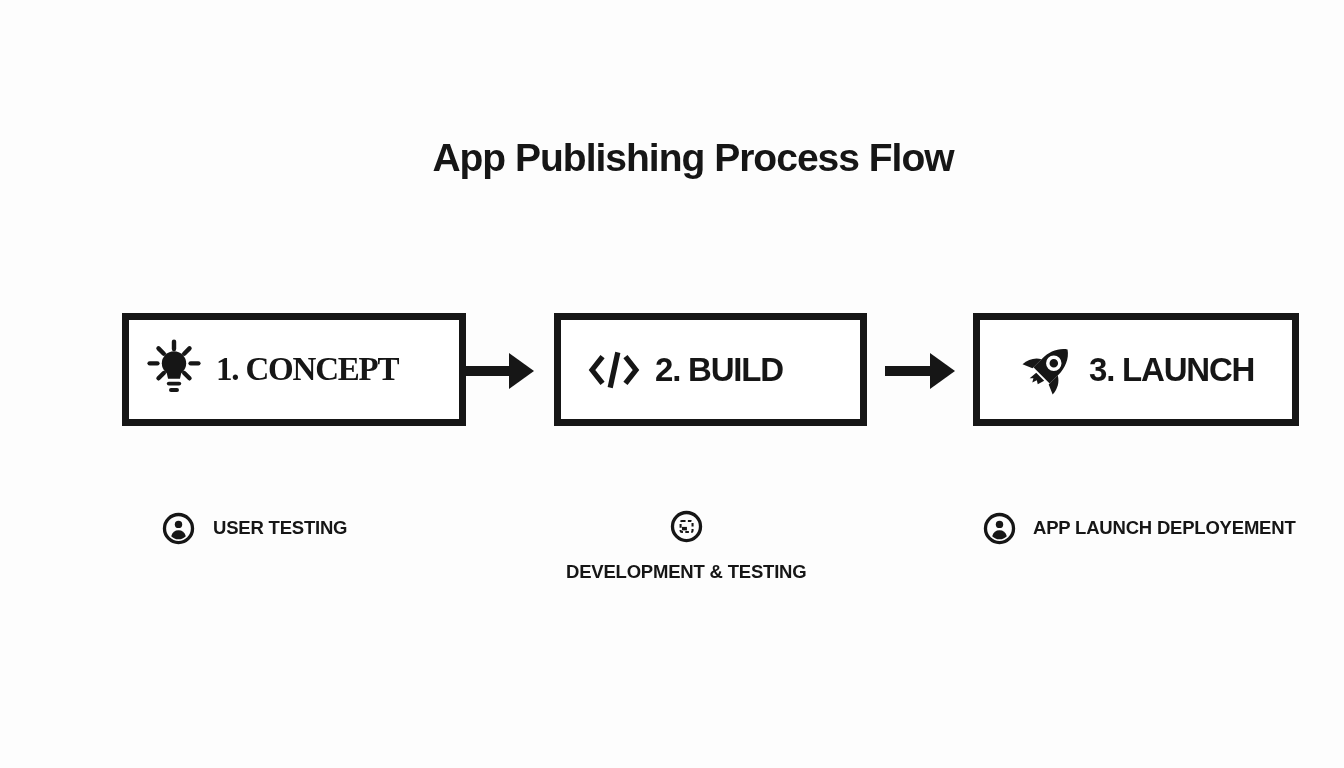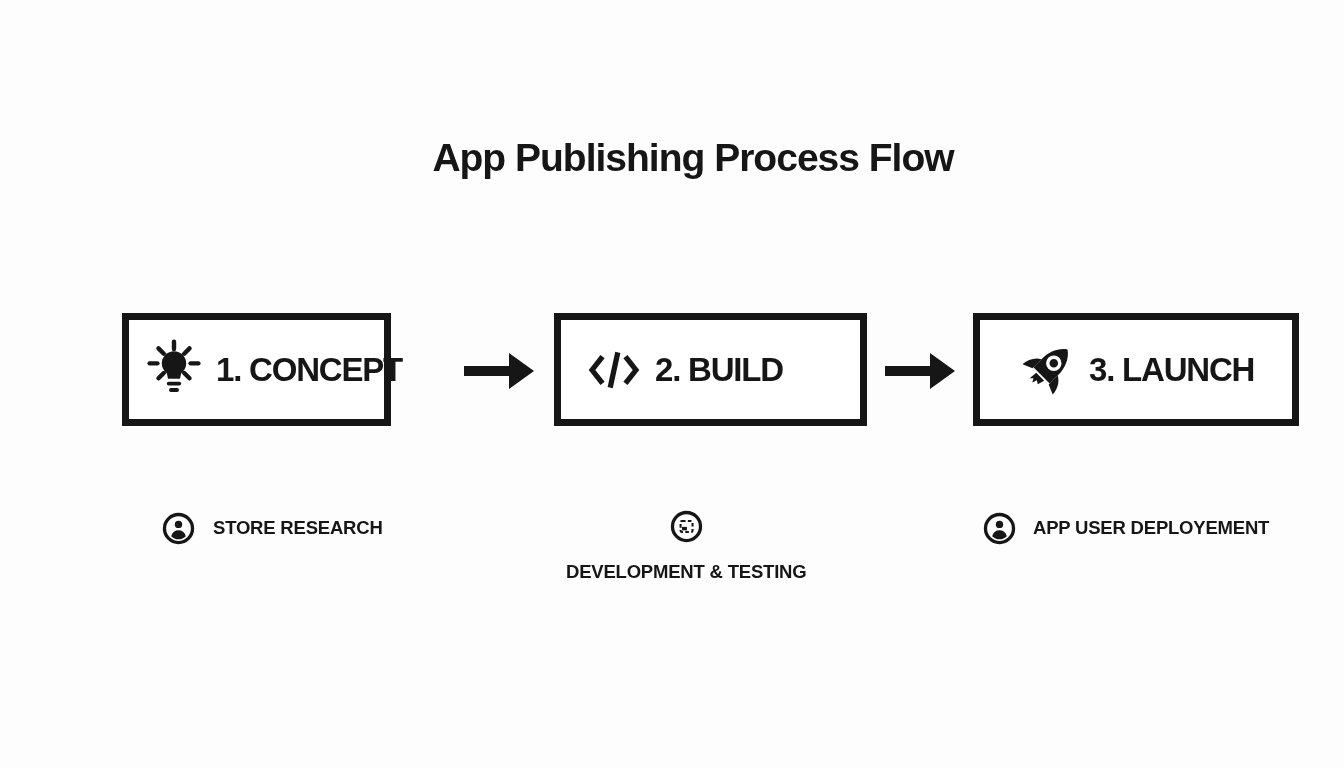--- a/index.html
+++ b/index.html
@@ -36,21 +36,21 @@
   }
   .step-box {
     position: absolute;
     top: 313px;
     height: 113px;
     background: var(--box-fill);
     border: 7px solid var(--ink);
     display: flex;
     align-items: center;
   }
-  .step-box.box-1 { left: 85px;  width: 269px; padding-left: 18px; gap: 15px; }
+  .step-box.box-1 { left: 85px;  width: 344px; padding-left: 18px; gap: 15px; font-family: Liberation Serif, serif; }
   .step-box.box-2 { left: 517px; width: 313px; padding-left: 24px; gap: 12px; }
   .step-box.box-3 { left: 936px; width: 326px; padding-left: 35px; gap: 10px; text-align: right; }
   .step-label {
     font-size: 33px;
     font-weight: 700;
     letter-spacing: -1.2px;
     white-space: nowrap;
     color: var(--ink);
   }
   .arrow {
@@ -151,21 +151,21 @@
   </div>
 
   <div class="sub-item sub-1">
     <span class="icon">
       <svg width="33" height="33" viewBox="0 0 24 24" fill="none">
         <circle cx="12" cy="12" r="10.2" stroke="currentColor" stroke-width="2.4"></circle>
         <circle cx="12" cy="9" r="2.7" fill="currentColor"></circle>
         <path d="M6.7 17.6 C7.5 14.7 9.4 13.3 12 13.3 C14.6 13.3 16.5 14.7 17.3 17.6 C15.9 19.1 14.1 19.9 12 19.9 C9.9 19.9 8.1 19.1 6.7 17.6 Z" fill="currentColor"></path>
       </svg>
     </span>
-    <span class="sub-label">STORE RESEARCH</span>
+    <span class="sub-label">USER TESTING</span>
   </div>
 
   <div class="sub-item sub-2">
     <span class="icon">
       <svg width="33" height="33" viewBox="0 0 24 24" fill="none">
         <circle cx="12" cy="12" r="10.2" stroke="currentColor" stroke-width="2.4"></circle>
         <rect x="7.7" y="8" width="8.7" height="8" rx="1" stroke="currentColor" stroke-width="1.5" stroke-dasharray="2.6 1.7"></rect>
         <rect x="8.7" y="12.3" width="3.6" height="2.5" fill="currentColor"></rect>
       </svg>
     </span>
@@ -173,16 +173,16 @@
   </div>
 
   <div class="sub-item sub-3">
     <span class="icon">
       <svg width="33" height="33" viewBox="0 0 24 24" fill="none">
         <circle cx="12" cy="12" r="10.2" stroke="currentColor" stroke-width="2.4"></circle>
         <circle cx="12" cy="9" r="2.7" fill="currentColor"></circle>
         <path d="M6.7 17.6 C7.5 14.7 9.4 13.3 12 13.3 C14.6 13.3 16.5 14.7 17.3 17.6 C15.9 19.1 14.1 19.9 12 19.9 C9.9 19.9 8.1 19.1 6.7 17.6 Z" fill="currentColor"></path>
       </svg>
     </span>
-    <span class="sub-label">APP USER DEPLOYEMENT</span>
+    <span class="sub-label">APP LAUNCH DEPLOYEMENT</span>
   </div>
 
 </div>
 
 </body></html>

